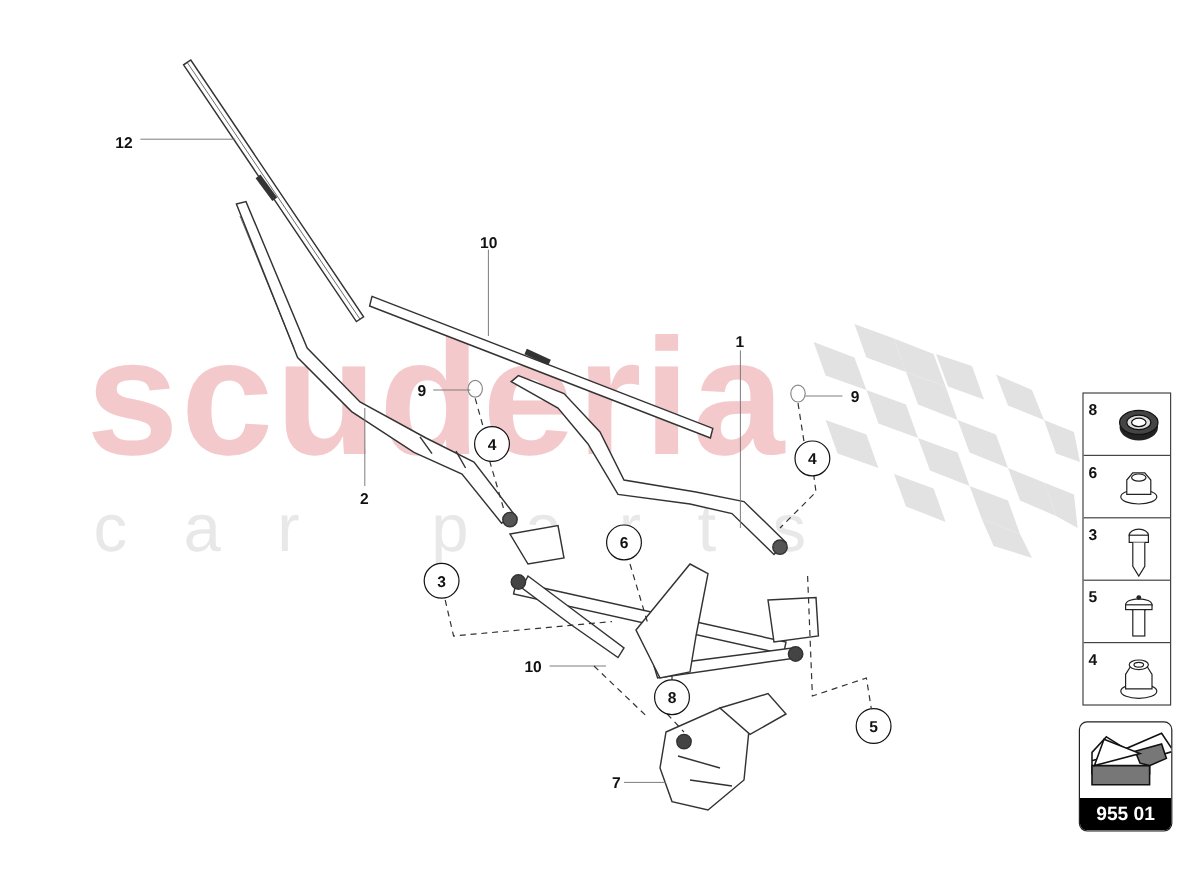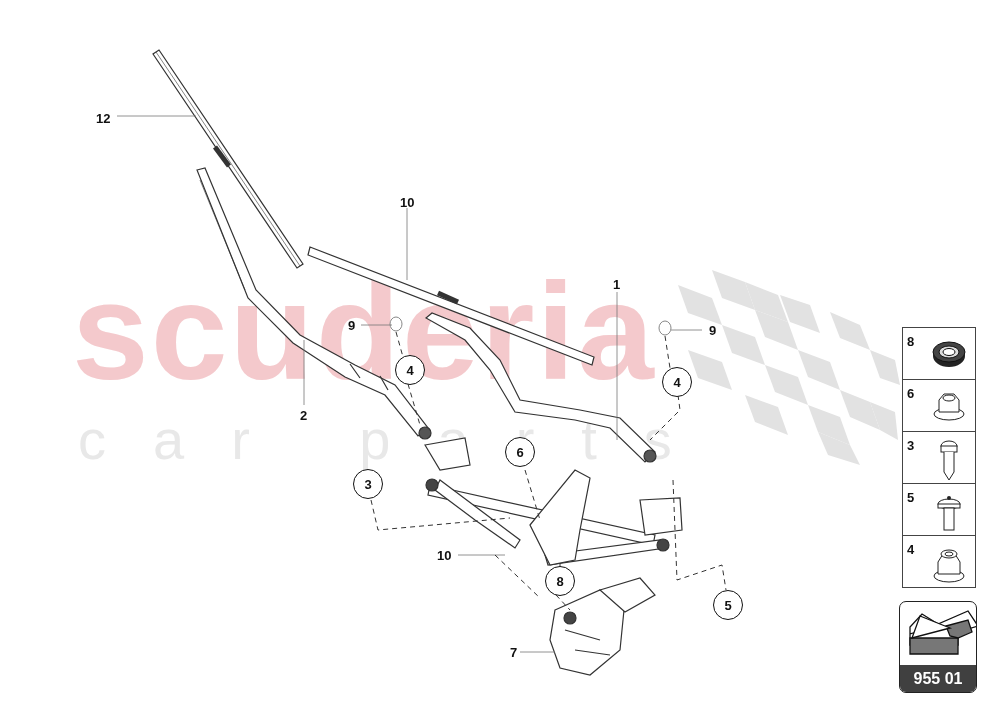--- a/index.html
+++ b/index.html
@@ -8,21 +8,21 @@
   .wm-carparts{position:absolute;left:78px;top:412px;font-size:56px;color:#e8e8e8;letter-spacing:47px;line-height:1;font-family:"Liberation Sans",sans-serif;}
   svg.diagram{position:absolute;left:0;top:0;}
   .lbl{position:absolute;font-size:13px;font-weight:700;color:#111;line-height:1;}
   .callout{position:absolute;width:30px;height:30px;border:1.6px solid #111;border-radius:50%;background:#fff;display:flex;align-items:center;justify-content:center;font-size:13px;font-weight:700;color:#111;box-sizing:border-box;}
   .legend{position:absolute;left:902px;top:327px;width:72px;border:1px solid #444;background:#fff;}
   .legend-cell{height:51px;border-bottom:1px solid #444;position:relative;}
   .legend-cell:last-child{border-bottom:none;}
   .legend-num{position:absolute;left:4px;top:6px;font-size:13px;font-weight:700;color:#111;}
   .legend-icon{position:absolute;left:24px;top:4px;}
   .nav-box{position:absolute;left:899px;top:601px;width:78px;height:92px;border:1.6px solid #222;border-radius:7px;overflow:hidden;background:#fff;box-sizing:border-box;}
-  .nav-code{position:absolute;left:0;bottom:0;width:100%;height:27px;background:#404040;color:#fff;font-size:16px;font-weight:700;display:flex;align-items:center;justify-content:center;}
+  .nav-code{position:absolute;left:0;bottom:0;width:100%;height:27px;background:#000000;color:#fff;font-size:16px;font-weight:700;display:flex;align-items:center;justify-content:center;}
 </style>
 </head>
 <body>
 
 <div class="wm-scuderia">scuderia</div>
 <div class="wm-carparts">car parts</div>
 
 <svg class="diagram" width="1000" height="727">
 
   <g fill="#e2e2e2">

